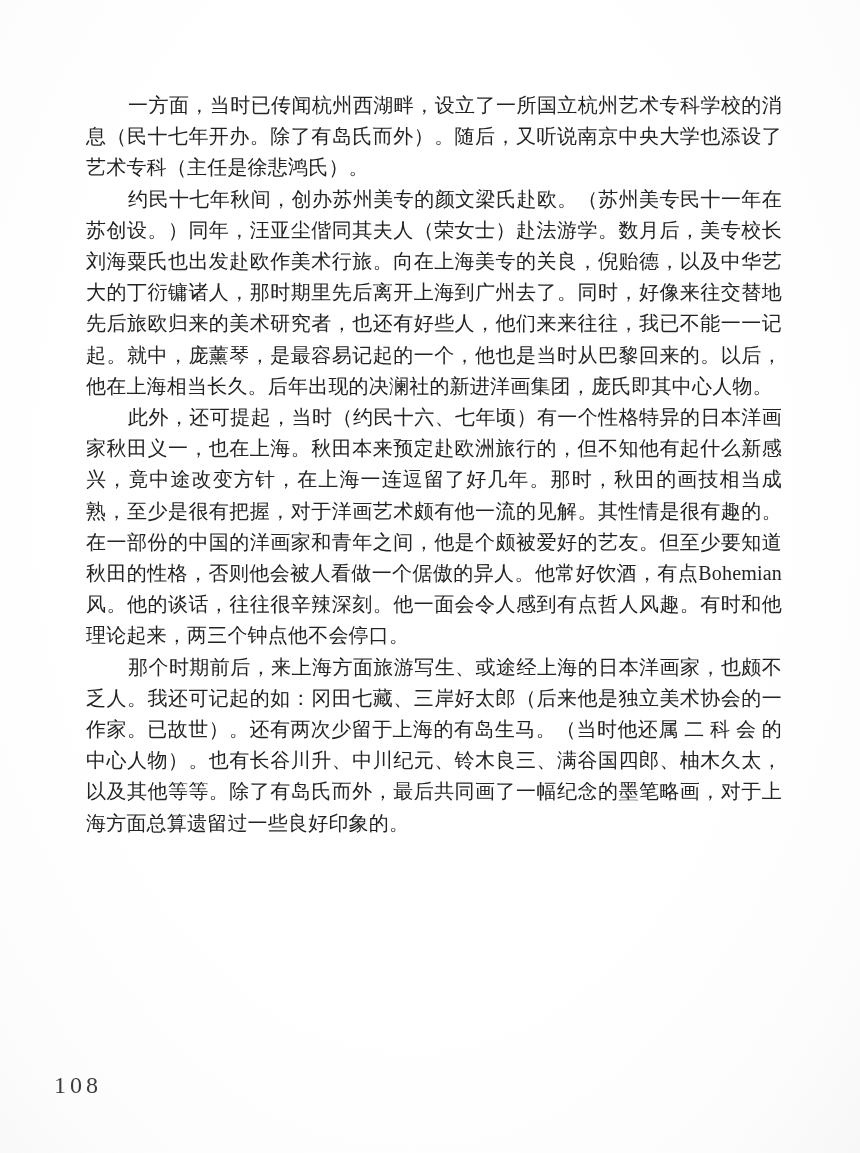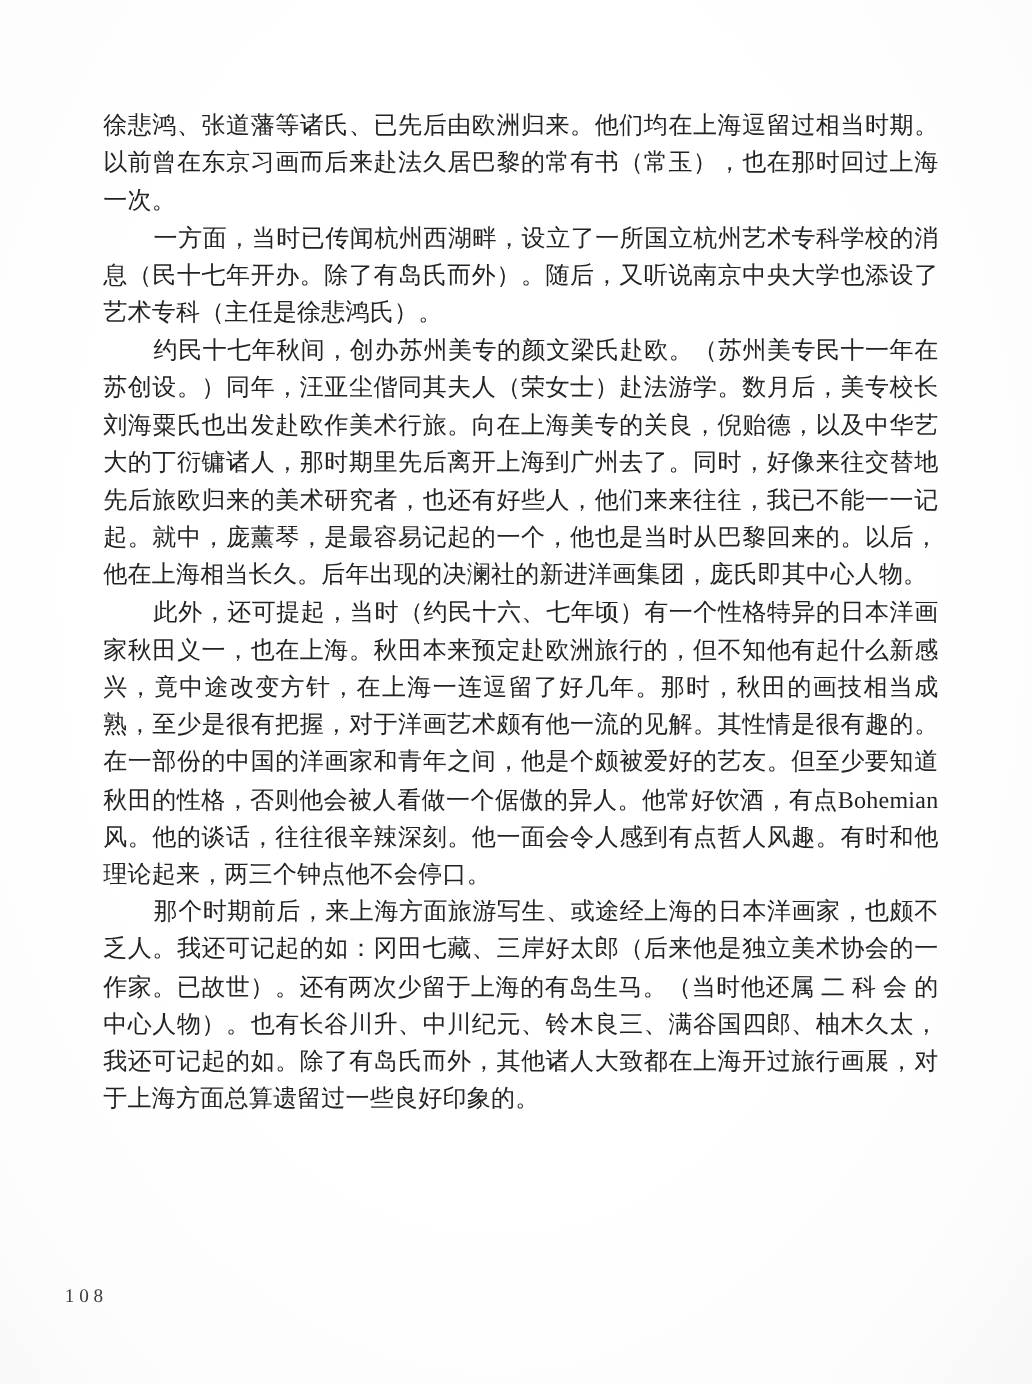--- a/index.html
+++ b/index.html
@@ -35,30 +35,29 @@
     margin: 0;
     text-indent: 2.1em;
   }
   .para.no-indent {
     text-indent: 0;
   }
   .page-number {
     position: absolute;
     left: 54px;
     top: 1072px;
-    font-size: 16px;
+    font-size: 24px;
     letter-spacing: 4px;
     color: #3c3c3c;
   }
 </style>
 </head>
 <body>
 
 <div class="page">
   <main class="text-body">
-    <p class="para no-indent">徐悲鸿、张道藩等诸氏、已先后由欧洲归来。他们均在上海逗留过相当时期。以前曾在东京习画而后来赴法久居巴黎的常有书（常玉），也在那时回过上海一次。</p>
     <p class="para">一方面，当时已传闻杭州西湖畔，设立了一所国立杭州艺术专科学校的消息（民十七年开办。除了有岛氏而外）。随后，又听说南京中央大学也添设了艺术专科（主任是徐悲鸿氏）。</p>
     <p class="para">约民十七年秋间，创办苏州美专的颜文梁氏赴欧。（苏州美专民十一年在苏创设。）同年，汪亚尘偕同其夫人（荣女士）赴法游学。数月后，美专校长刘海粟氏也出发赴欧作美术行旅。向在上海美专的关良，倪贻德，以及中华艺大的丁衍镛诸人，那时期里先后离开上海到广州去了。同时，好像来往交替地先后旅欧归来的美术研究者，也还有好些人，他们来来往往，我已不能一一记起。就中，庞薰琴，是最容易记起的一个，他也是当时从巴黎回来的。以后，他在上海相当长久。后年出现的决澜社的新进洋画集团，庞氏即其中心人物。</p>
     <p class="para">此外，还可提起，当时（约民十六、七年顷）有一个性格特异的日本洋画家秋田义一，也在上海。秋田本来预定赴欧洲旅行的，但不知他有起什么新感兴，竟中途改变方针，在上海一连逗留了好几年。那时，秋田的画技相当成熟，至少是很有把握，对于洋画艺术颇有他一流的见解。其性情是很有趣的。在一部份的中国的洋画家和青年之间，他是个颇被爱好的艺友。但至少要知道秋田的性格，否则他会被人看做一个倨傲的异人。他常好饮酒，有点Bohemian风。他的谈话，往往很辛辣深刻。他一面会令人感到有点哲人风趣。有时和他理论起来，两三个钟点他不会停口。</p>
-    <p class="para">那个时期前后，来上海方面旅游写生、或途经上海的日本洋画家，也颇不乏人。我还可记起的如：冈田七藏、三岸好太郎（后来他是独立美术协会的一作家。已故世）。还有两次少留于上海的有岛生马。（当时他还属 二 科 会 的 中心人物）。也有长谷川升、中川纪元、铃木良三、满谷国四郎、柚木久太，我还可记起的如。除了有岛氏而外，其他诸人大致都在上海开过旅行画展，对于上海方面总算遗留过一些良好印象的。</p>
+    <p class="para">那个时期前后，来上海方面旅游写生、或途经上海的日本洋画家，也颇不乏人。我还可记起的如：冈田七藏、三岸好太郎（后来他是独立美术协会的一作家。已故世）。还有两次少留于上海的有岛生马。（当时他还属 二 科 会 的 中心人物）。也有长谷川升、中川纪元、铃木良三、满谷国四郎、柚木久太，以及其他等等。除了有岛氏而外，最后共同画了一幅纪念的墨笔略画，对于上海方面总算遗留过一些良好印象的。</p>
   </main>
   <div class="page-number">108</div>
 </div>
 
 </body></html>

